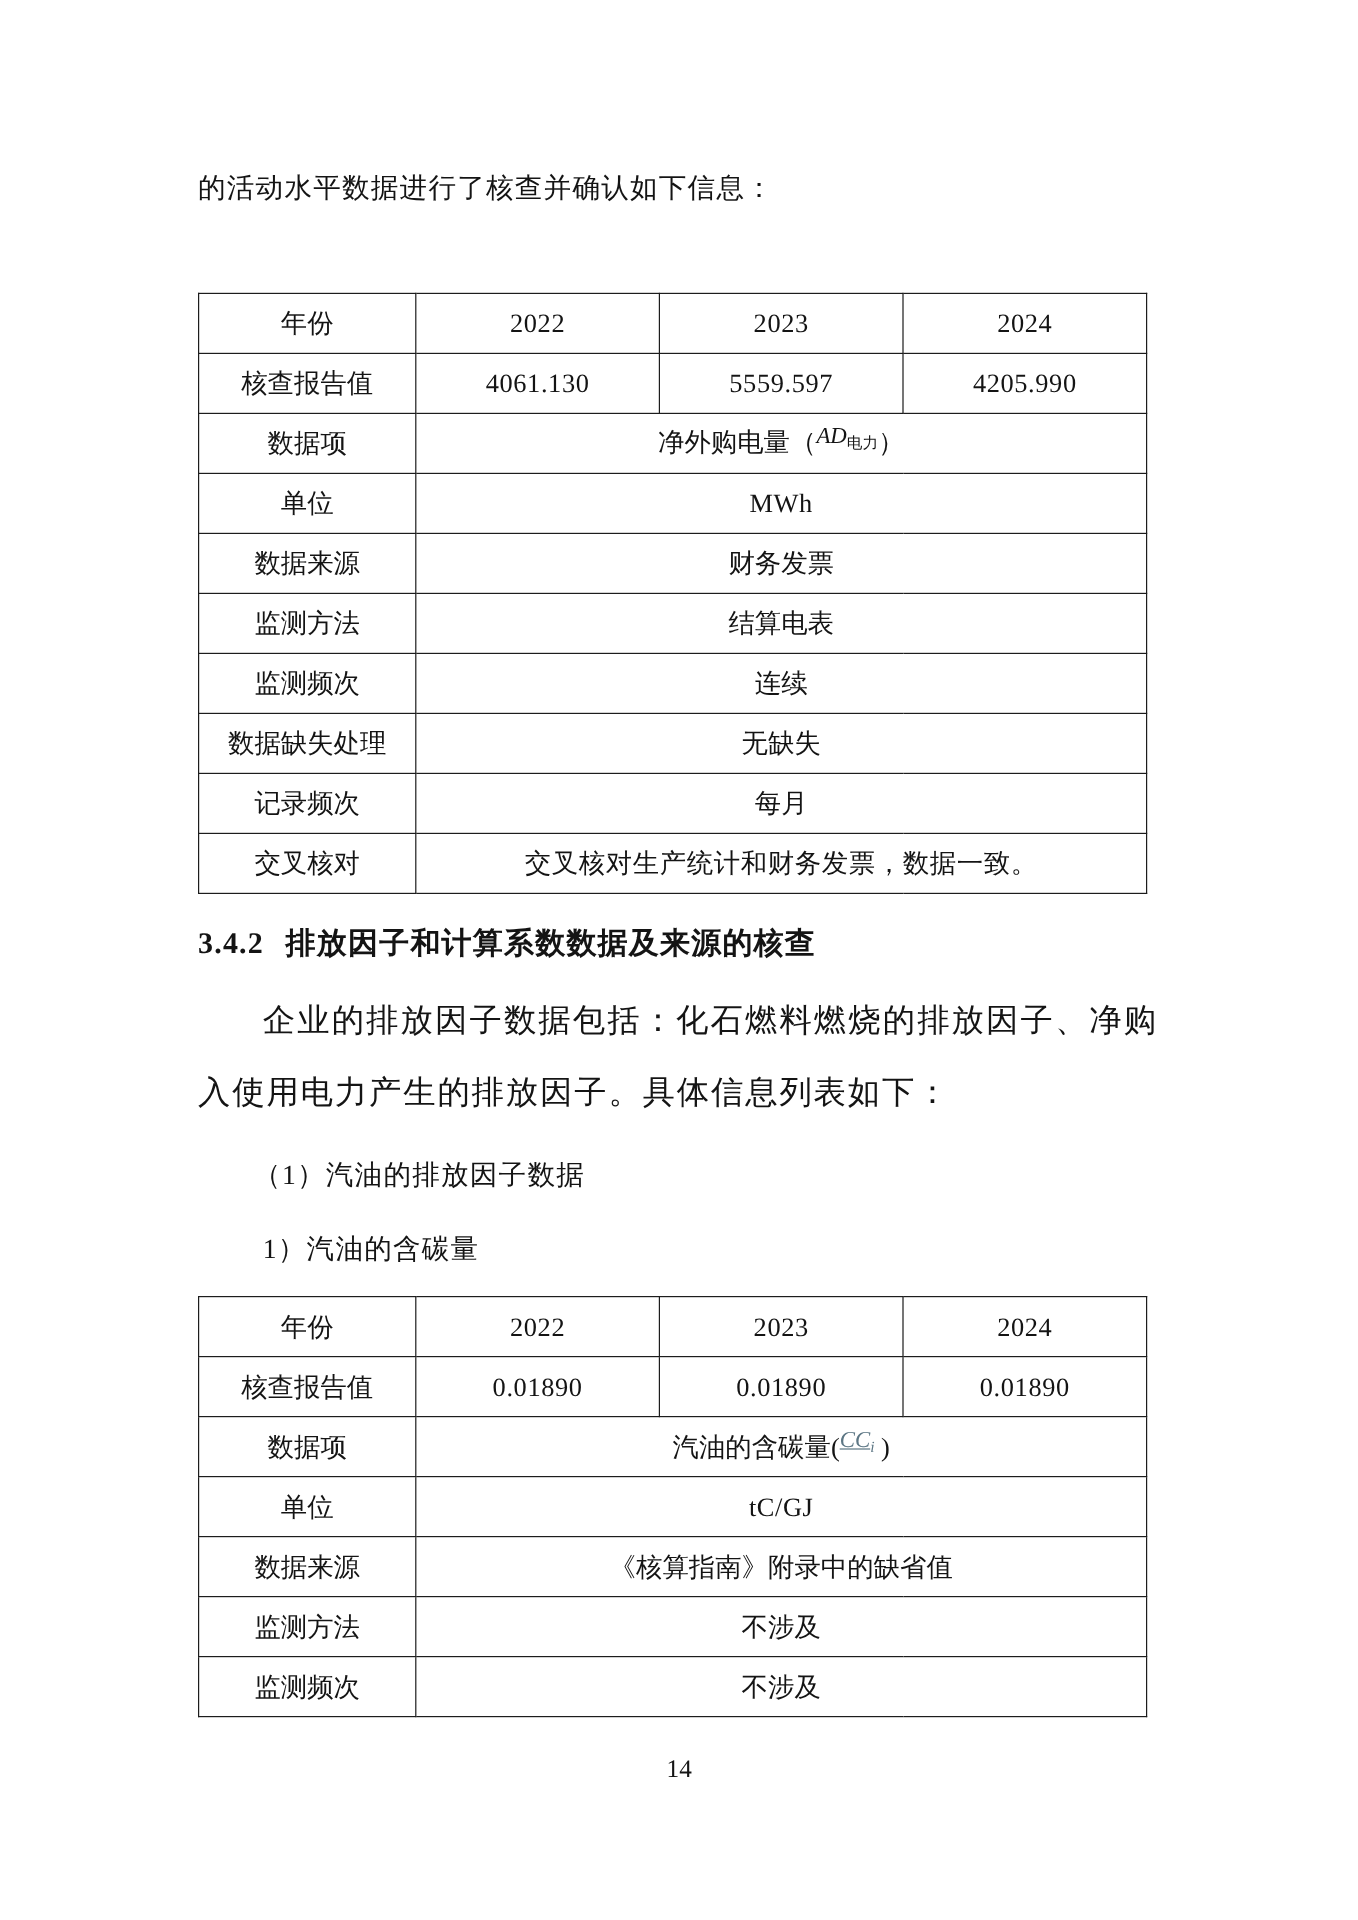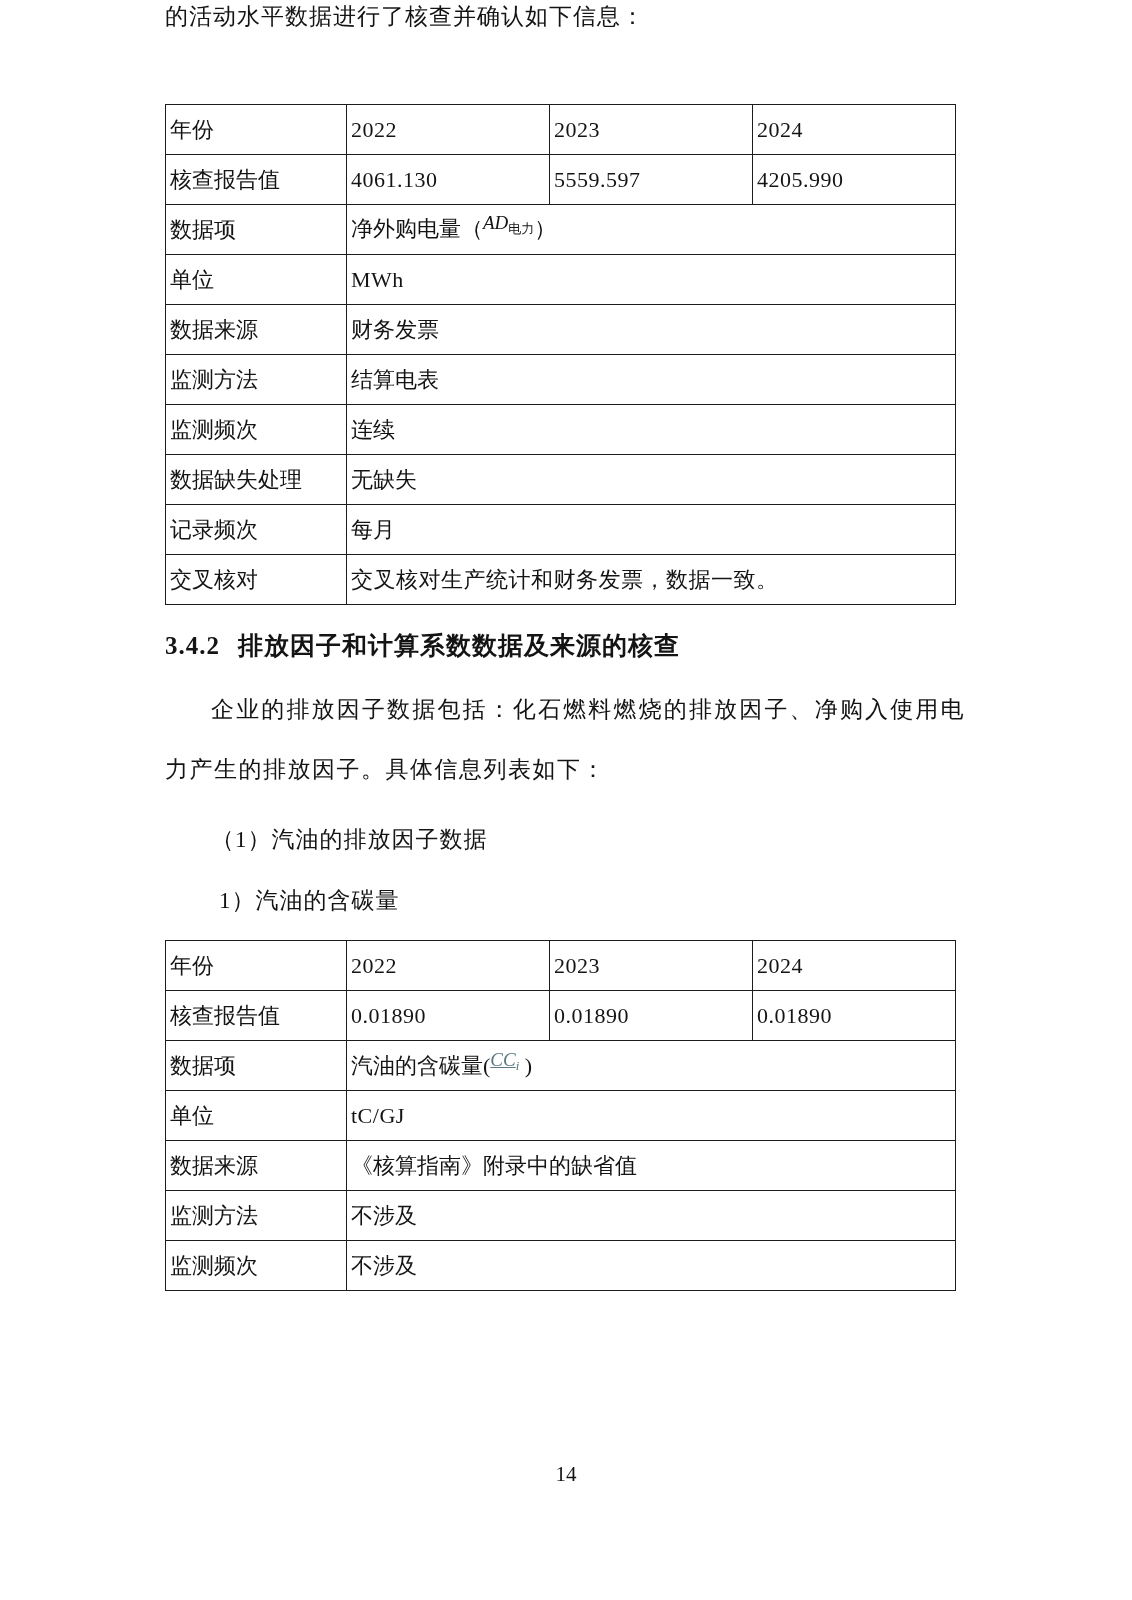--- a/index.html
+++ b/index.html
@@ -16,35 +16,36 @@
     background: #ffffff;
     overflow: hidden;
   }
   .content {
     position: absolute;
     left: 165px;
     top: 0;
     width: 800px;
   }
   .intro {
+    margin-top: 140px;
     font-size: 23px;
     line-height: 34px;
     letter-spacing: 1px;
   }
   table.doc-table {
     border-collapse: collapse;
     width: 790px;
     table-layout: fixed;
   }
   .t1 { margin-top: 70px; }
   .t2 { margin-top: 24px; }
   table.doc-table td {
     border: 1.6px solid #1c1c1c;
     font-size: 22px;
-    text-align: left;
+    text-align: center;
     vertical-align: middle;
     padding: 2px 4px;
     height: 45px;
     overflow: hidden;
   }
   td.num { font-size: 23px; letter-spacing: 0.5px; }
   td.left-val {
     text-align: left;
     padding-left: 7px;
     letter-spacing: 0.5px;
@@ -71,21 +72,21 @@
     letter-spacing: 1px;
     font-family: "Liberation Sans", "DejaVu Sans", sans-serif;
   }
   .h-section .sec-num {
     font-family: "Liberation Serif", "DejaVu Serif", serif;
     margin-right: 18px;
   }
   .h-sub .sec-num { margin-right: 8px; }
   .para {
     margin-top: 18px;
-    font-size: 23px;
+    font-size: 27px;
     line-height: 60px;
     text-align: justify;
     text-indent: 2em;
     letter-spacing: 1.5px;
   }
   .list-item {
     margin-top: 24px;
     font-size: 23px;
     letter-spacing: 1px;
   }

